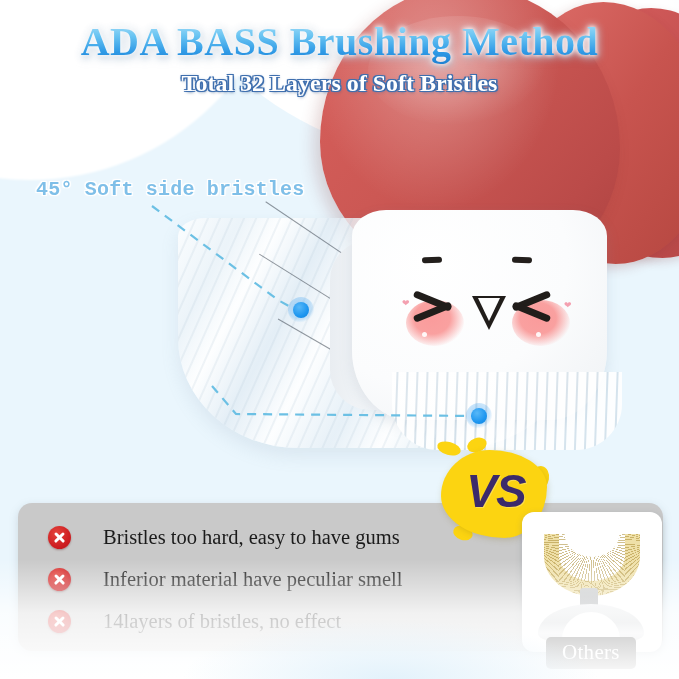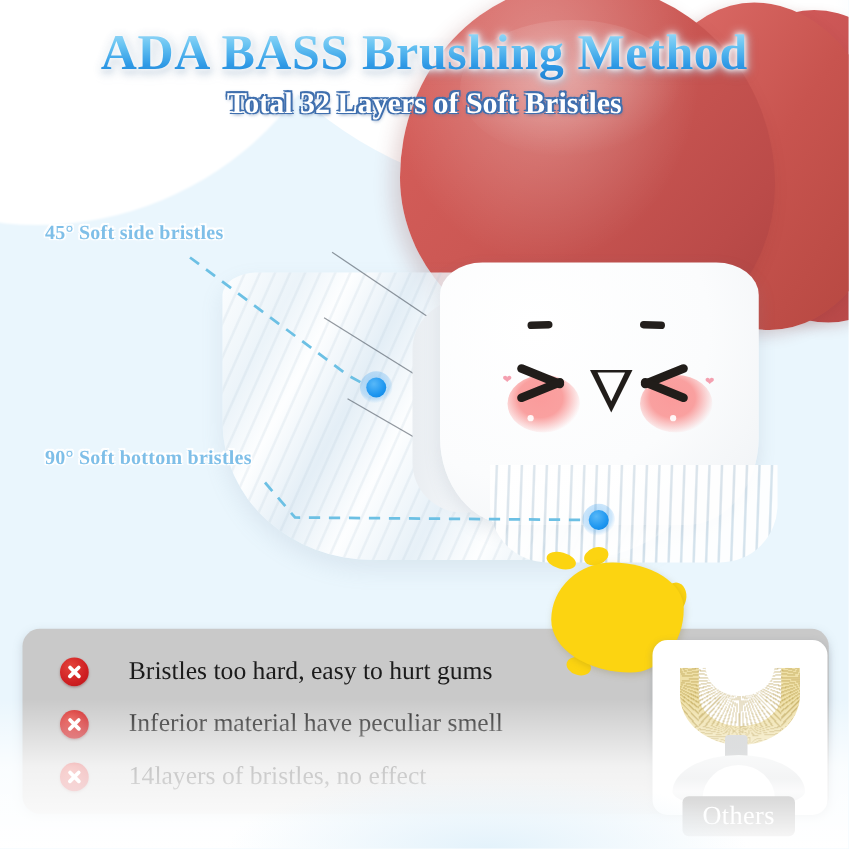--- a/index.html
+++ b/index.html
@@ -197,23 +197,23 @@
     text-shadow:
       -1.4px -1.4px 0 #3f6fae,  1.4px -1.4px 0 #3f6fae,
       -1.4px  1.4px 0 #3f6fae,  1.4px  1.4px 0 #3f6fae,
        0 0 3px #5a86c0, 1px 2px 3px rgba(60,90,130,.4);
     white-space: nowrap;
   }
 
   
   .callout {
     position: absolute;
-    font-family: Liberation Serif, serif;
+    font-family: Liberation Mono, monospace;
     font-weight: bold;
-    font-size: 16px;
+    font-size: 20px;
     color: #7fbfe8;
     letter-spacing: .2px;
     text-shadow:
       -1.3px -1.3px 0 #ffffff,  1.3px -1.3px 0 #ffffff,
       -1.3px  1.3px 0 #ffffff,  1.3px  1.3px 0 #ffffff,
        0 0 4px #ffffff;
     white-space: nowrap;
   }
   .callout.c1 { left: 36px; top: 178px; }
   .callout.c2 { left: 36px; top: 358px; }
@@ -393,45 +393,45 @@
     <polyline points="152,206 278,300 296,310" fill="none" stroke="#6cc0e4" stroke-width="2.2" stroke-dasharray="9 7" stroke-linecap="butt"></polyline>
     <polyline points="212,386 236,414 478,416" fill="none" stroke="#6cc0e4" stroke-width="2.2" stroke-dasharray="9 7" stroke-linecap="butt"></polyline>
   </svg>
   <div class="node n1"></div>
   <div class="node n2"></div>
 
   <div class="title">ADA BASS Brushing Method</div>
   <div class="subtitle">Total 32 Layers of Soft Bristles</div>
 
   <div class="callout c1">45° Soft side bristles</div>
-  <div class="callout c2">90° Soft bottom bristles</div>
 
   <div class="panel"></div>
   <div class="cons-list">
     <div class="con-row">
       <div class="x-badge"></div>
-      <div class="con-text">Bristles too hard, easy to hurt gums</div>
+      <div class="con-text">Bristles too hard, easy to have gums</div>
     </div>
     <div class="con-row">
       <div class="x-badge"></div>
       <div class="con-text">Inferior material have peculiar smell</div>
     </div>
     <div class="con-row">
       <div class="x-badge"></div>
       <div class="con-text">14layers of bristles, no effect</div>
     </div>
   </div>
 
   <div class="vs-wrap">
     <div class="vs-spike sk1"></div>
     <div class="vs-spike sk2"></div>
     <div class="vs-spike sk3"></div>
     <div class="vs-spike sk4"></div>
     <div class="vs-spike sk5"></div>
     <div class="vs-blob"></div>
+    <div class="vs-text">VS</div>
   </div>
 
   <div class="inset">
     <div class="inset-mouth">
       <div class="inset-u"></div>
       <div class="inset-u-ribs"></div>
     </div>
     <div class="inset-stem"></div>
     <div class="inset-handle"></div>
     <div class="inset-handle-cut"></div>

